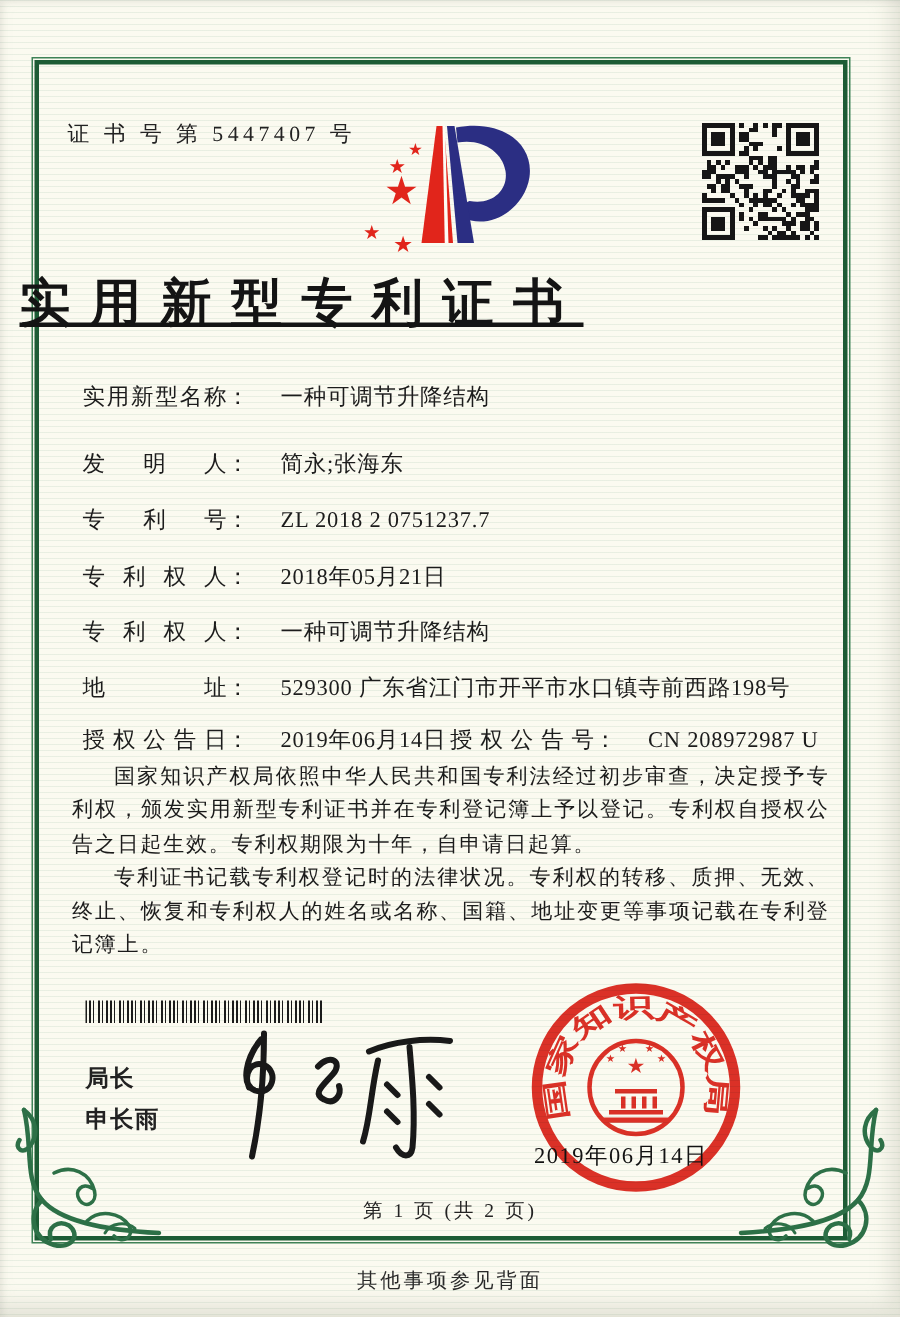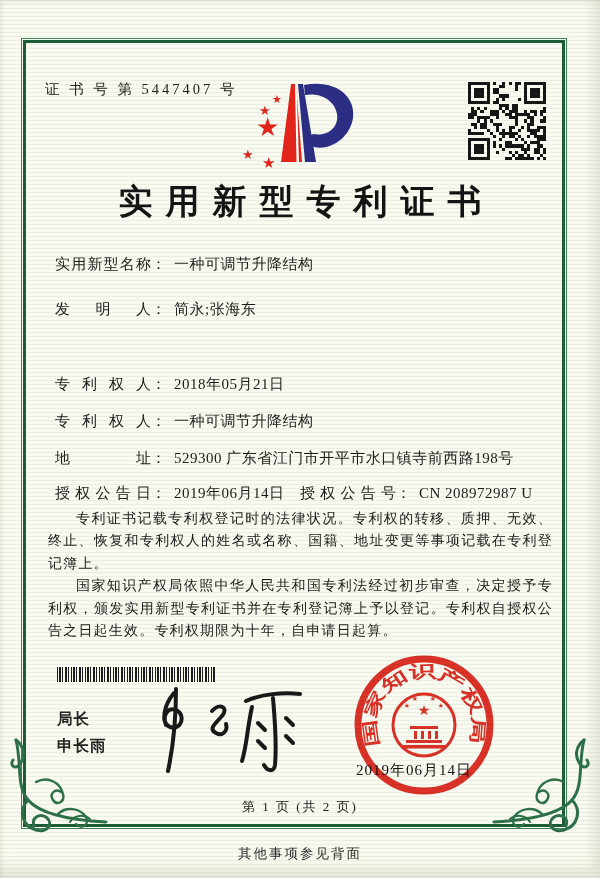--- a/index.html
+++ b/index.html
@@ -23,27 +23,27 @@
   .frame::before{
     content:'';position:absolute;inset:1px;border:3px solid #1d5c35;
   }
   .cert-no{
     position:absolute;left:45px;top:80px;font-size:14.5px;letter-spacing:3px;color:#222;
   }
   .logo{position:absolute;left:232px;top:76px;width:130px;height:94px;}
   .qr{position:absolute;left:468px;top:82px;width:78px;height:78px;}
   .qr svg{width:100%;height:100%;fill:#161616;}
   .title{
-    position:absolute;left:0;top:179px;width:100%;text-align:center;
-    font-size:34px;font-weight:bold;letter-spacing:13px;text-indent:13px;color:#141414;
+    position:absolute;left:0;top:179px;width:100%;
+    font-size:34px;font-weight:bold;letter-spacing:13px;text-indent:13px;color:#141414;text-decoration:underline;
   }
   .frow{position:absolute;left:55px;font-size:15px;white-space:nowrap;color:#1c1c1c;}
   .flabel{display:inline-block;width:96px;text-align:justify;text-align-last:justify;vertical-align:bottom;}
   .fcolon{display:inline-block;margin-right:8px;}
-  .fvalue{letter-spacing:0.5px;}
+  .fvalue{letter-spacing:0.5px;margin-left:13px;}
   .paras{
     position:absolute;left:48px;top:508px;width:505px;
     font-size:14px;line-height:22.4px;text-align:justify;letter-spacing:1.2px;color:#1b1b1b;
   }
   .paras p{margin:0;text-indent:2em;}
   .barcode{
     position:absolute;left:57px;top:667px;width:158px;height:15px;
     background:repeating-linear-gradient(90deg,
       #1b1b1b 0 1px, transparent 1px 2.2px,
       #1b1b1b 2.2px 4px, transparent 4px 5px,
@@ -395,39 +395,42 @@
   </div>
 
   <div class="title">实用新型专利证书</div>
 
   <div class="frow" style="top:255px">
     <span class="flabel">实用新型名称</span><span class="fcolon">：</span><span class="fvalue">一种可调节升降结构</span>
   </div>
   <div class="frow" style="top:300px">
     <span class="flabel">发明人</span><span class="fcolon">：</span><span class="fvalue">简永;张海东</span>
   </div>
+  <div class="frow" style="top:337px">
+    <span class="flabel">专利号</span><span class="fcolon">：</span><span class="fvalue">ZL 2018 2 0751237.7</span>
+  </div>
   <div class="frow" style="top:375px">
     <span class="flabel">专利权人</span><span class="fcolon">：</span><span class="fvalue">2018年05月21日</span>
   </div>
   <div class="frow" style="top:412px">
     <span class="flabel">专利权人</span><span class="fcolon">：</span><span class="fvalue">一种可调节升降结构</span>
   </div>
   <div class="frow" style="top:449px">
     <span class="flabel">地址</span><span class="fcolon">：</span><span class="fvalue">529300 广东省江门市开平市水口镇寺前西路198号</span>
   </div>
   <div class="frow" style="top:484px">
     <span class="flabel">授权公告日</span><span class="fcolon">：</span><span class="fvalue">2019年06月14日</span>
   </div>
   <div class="frow" style="top:484px;left:300px">
     <span class="flabel">授权公告号</span><span class="fcolon">：</span><span class="fvalue">CN 208972987 U</span>
   </div>
 
   <div class="paras">
+    <p>国家知识产权局依照中华人民共和国专利法经过初步审查，决定授予专利权，颁发实用新型专利证书并在专利登记簿上予以登记。专利权自授权公告之日起生效。专利权期限为十年，自申请日起算。</p>
     <p>专利证书记载专利权登记时的法律状况。专利权的转移、质押、无效、终止、恢复和专利权人的姓名或名称、国籍、地址变更等事项记载在专利登记簿上。</p>
-    <p>国家知识产权局依照中华人民共和国专利法经过初步审查，决定授予专利权，颁发实用新型专利证书并在专利登记簿上予以登记。专利权自授权公告之日起生效。专利权期限为十年，自申请日起算。</p>
   </div>
 
   <div class="barcode"></div>
 
   <div class="signer title-line">局长</div>
   <div class="signer name-line">申长雨</div>
 
   <svg class="signature" viewBox="0 0 195 98" aria-hidden="true">
     <path d="M46,10 C36,22 32,40 42,44 C54,48 58,31 48,27 C40,24 34,32 38,42"></path>
     <path d="M48,6 C48,30 46,60 40,88"></path>

